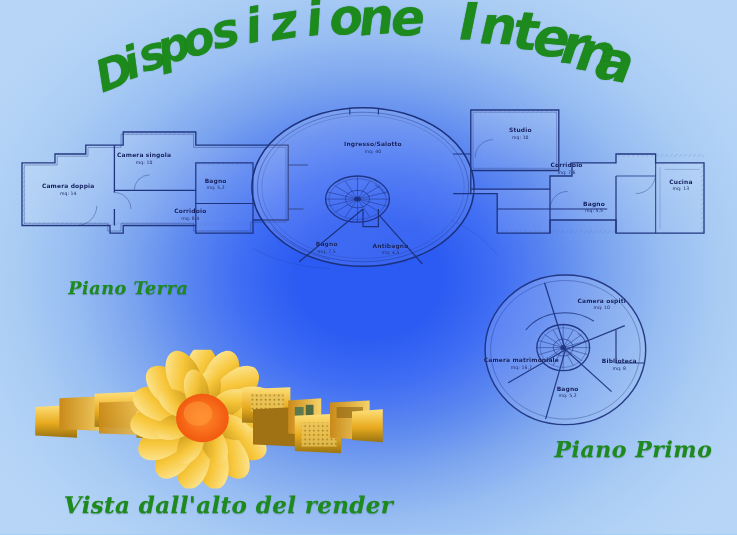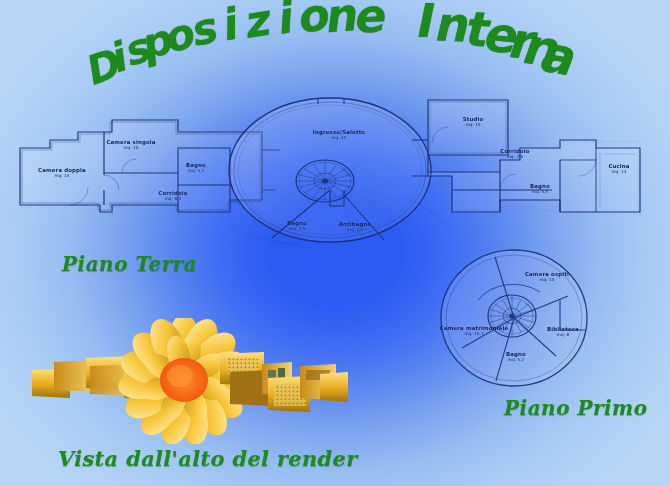--- a/index.html
+++ b/index.html
@@ -40,21 +40,21 @@
 
   
   .caption{
     position:absolute;
     font-family:"DejaVu Serif", serif;
     font-weight:bold;font-style:italic;
     color:#1d8a1d;
     white-space:nowrap;
     text-shadow:0 1px 1px rgba(10,70,10,.35);
   }
-  #cap-terra{left:62px;top:252px;font-size:20px;letter-spacing:.5px;}
+  #cap-terra{left:62px;top:252px;font-size:16px;letter-spacing:.5px;}
   #cap-primo{left:504px;top:396px;font-size:20px;letter-spacing:.5px;}
   #cap-render{left:58px;top:446px;font-size:21px;letter-spacing:.3px;}
 
   
   .plan{position:absolute;left:0;top:0;width:670px;height:486px;}
 
   
   .room{
     position:absolute;
     text-align:center;

